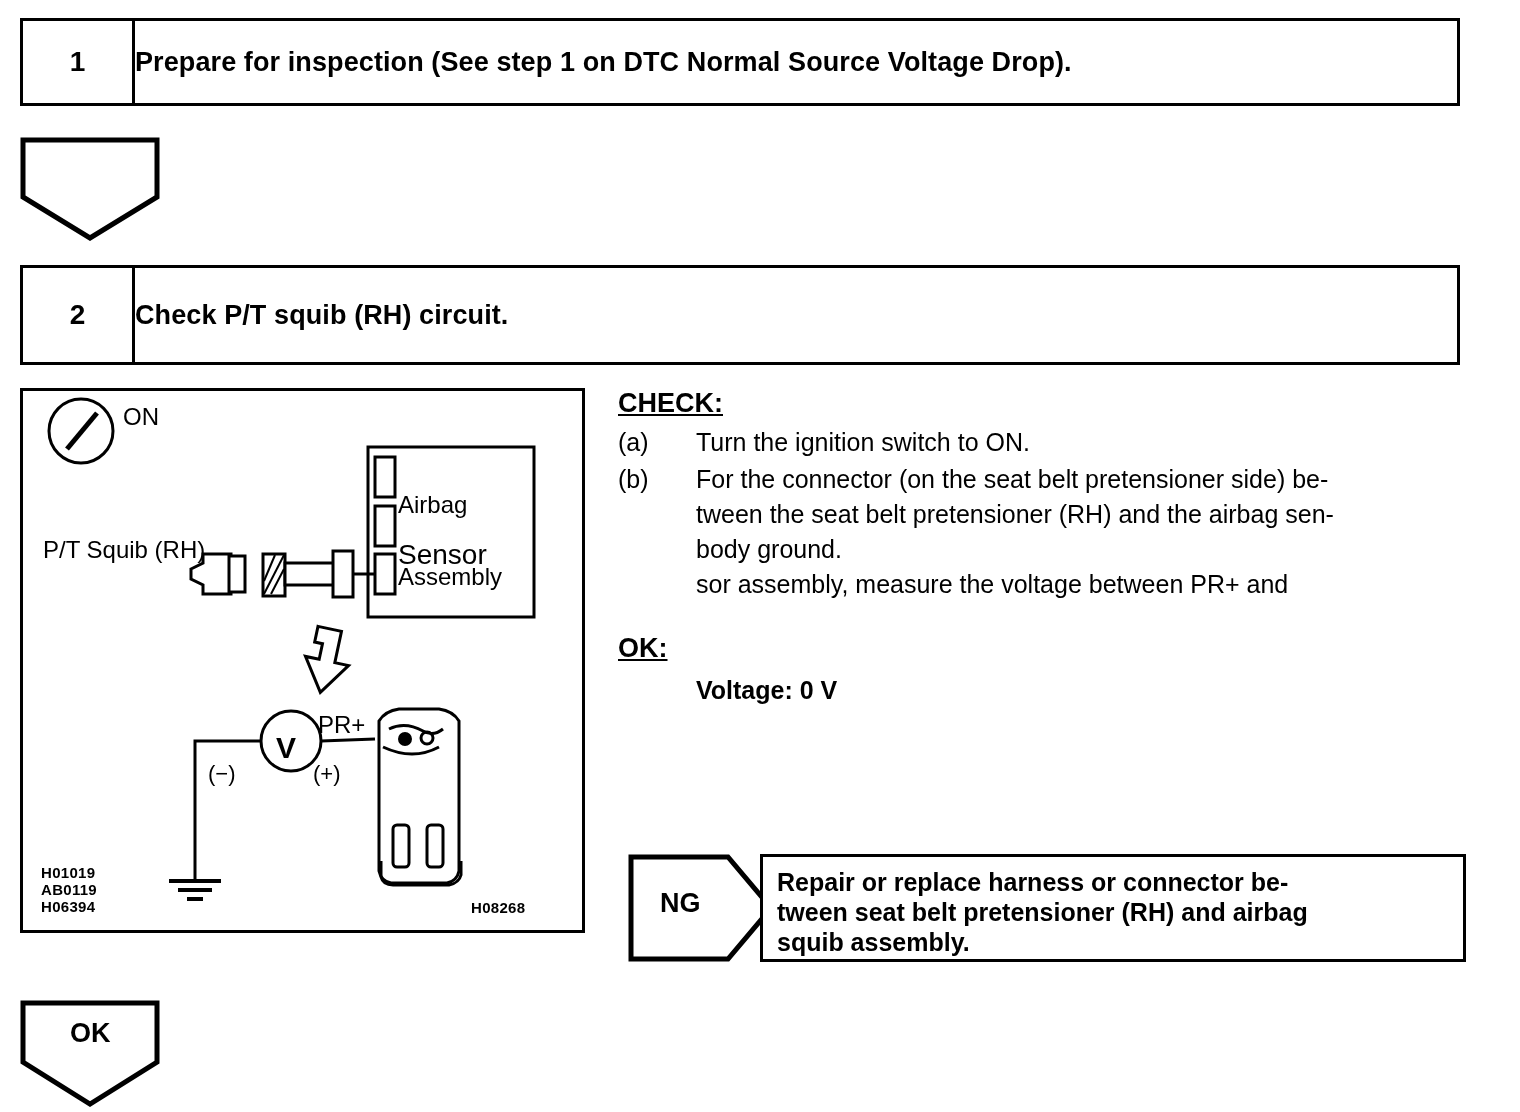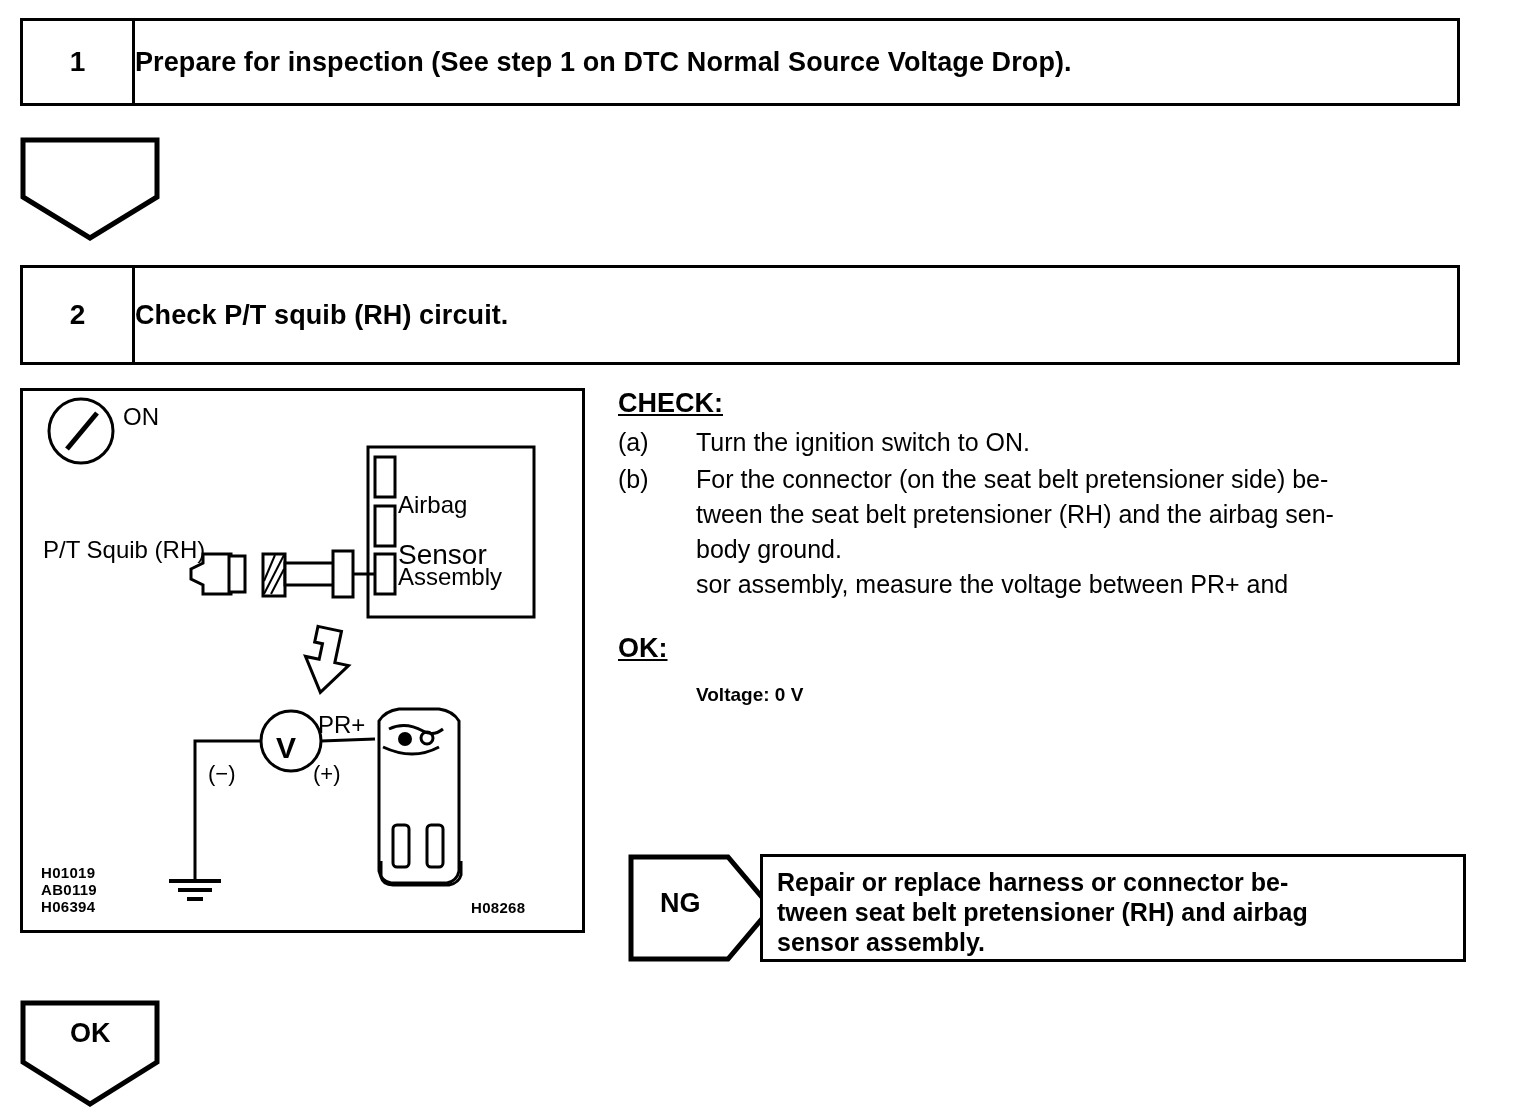--- a/index.html
+++ b/index.html
@@ -126,23 +126,23 @@
   }
   .chk-body {
     flex: 1;
     font-size: 25px;
     line-height: 35px;
     text-align: justify;
   }
   .chk-body.nojust { text-align: left; }
   #ok-hdr { margin-top: 31px; }
   #ok-value {
-    font-size: 19px;
-    font-weight: bold;
-    margin-top: 20px;
+    font-size: 25px;
+    font-weight: bold;
+    margin-top: 12px;
     margin-left: 78px;
   }
 
   
   #ng-wrap {
     position: absolute;
     left: 628px;
     top: 854px;
     width: 838px;
     height: 92px;
@@ -280,21 +280,21 @@
 </div>
 
 <div id="ng-wrap">
   <svg id="ng-arrow" width="146" height="108" viewBox="0 0 146 108">
     <polygon points="3,3 100,3 143,54 100,105 3,105" fill="#ffffff" stroke="#000000" stroke-width="5"></polygon>
   </svg>
   <div id="ng-label">NG</div>
   <div id="ng-box">
     <div class="ng-line">Repair or replace harness or connector be-</div>
     <div class="ng-line">tween seat belt pretensioner (RH) and airbag</div>
-    <div class="ng-line last">sensor assembly.</div>
+    <div class="ng-line last">squib assembly.</div>
   </div>
 </div>
 
 <div class="arrow-shape" id="arrowOK">
   <svg class="arrow-svg" width="140" height="108" viewBox="0 0 140 108">
     <polygon points="3,3 137,3 137,62 70,104 3,62" fill="#ffffff" stroke="#000000" stroke-width="5"></polygon>
   </svg>
 </div>
 <div class="arrow-label">OK</div>
 

